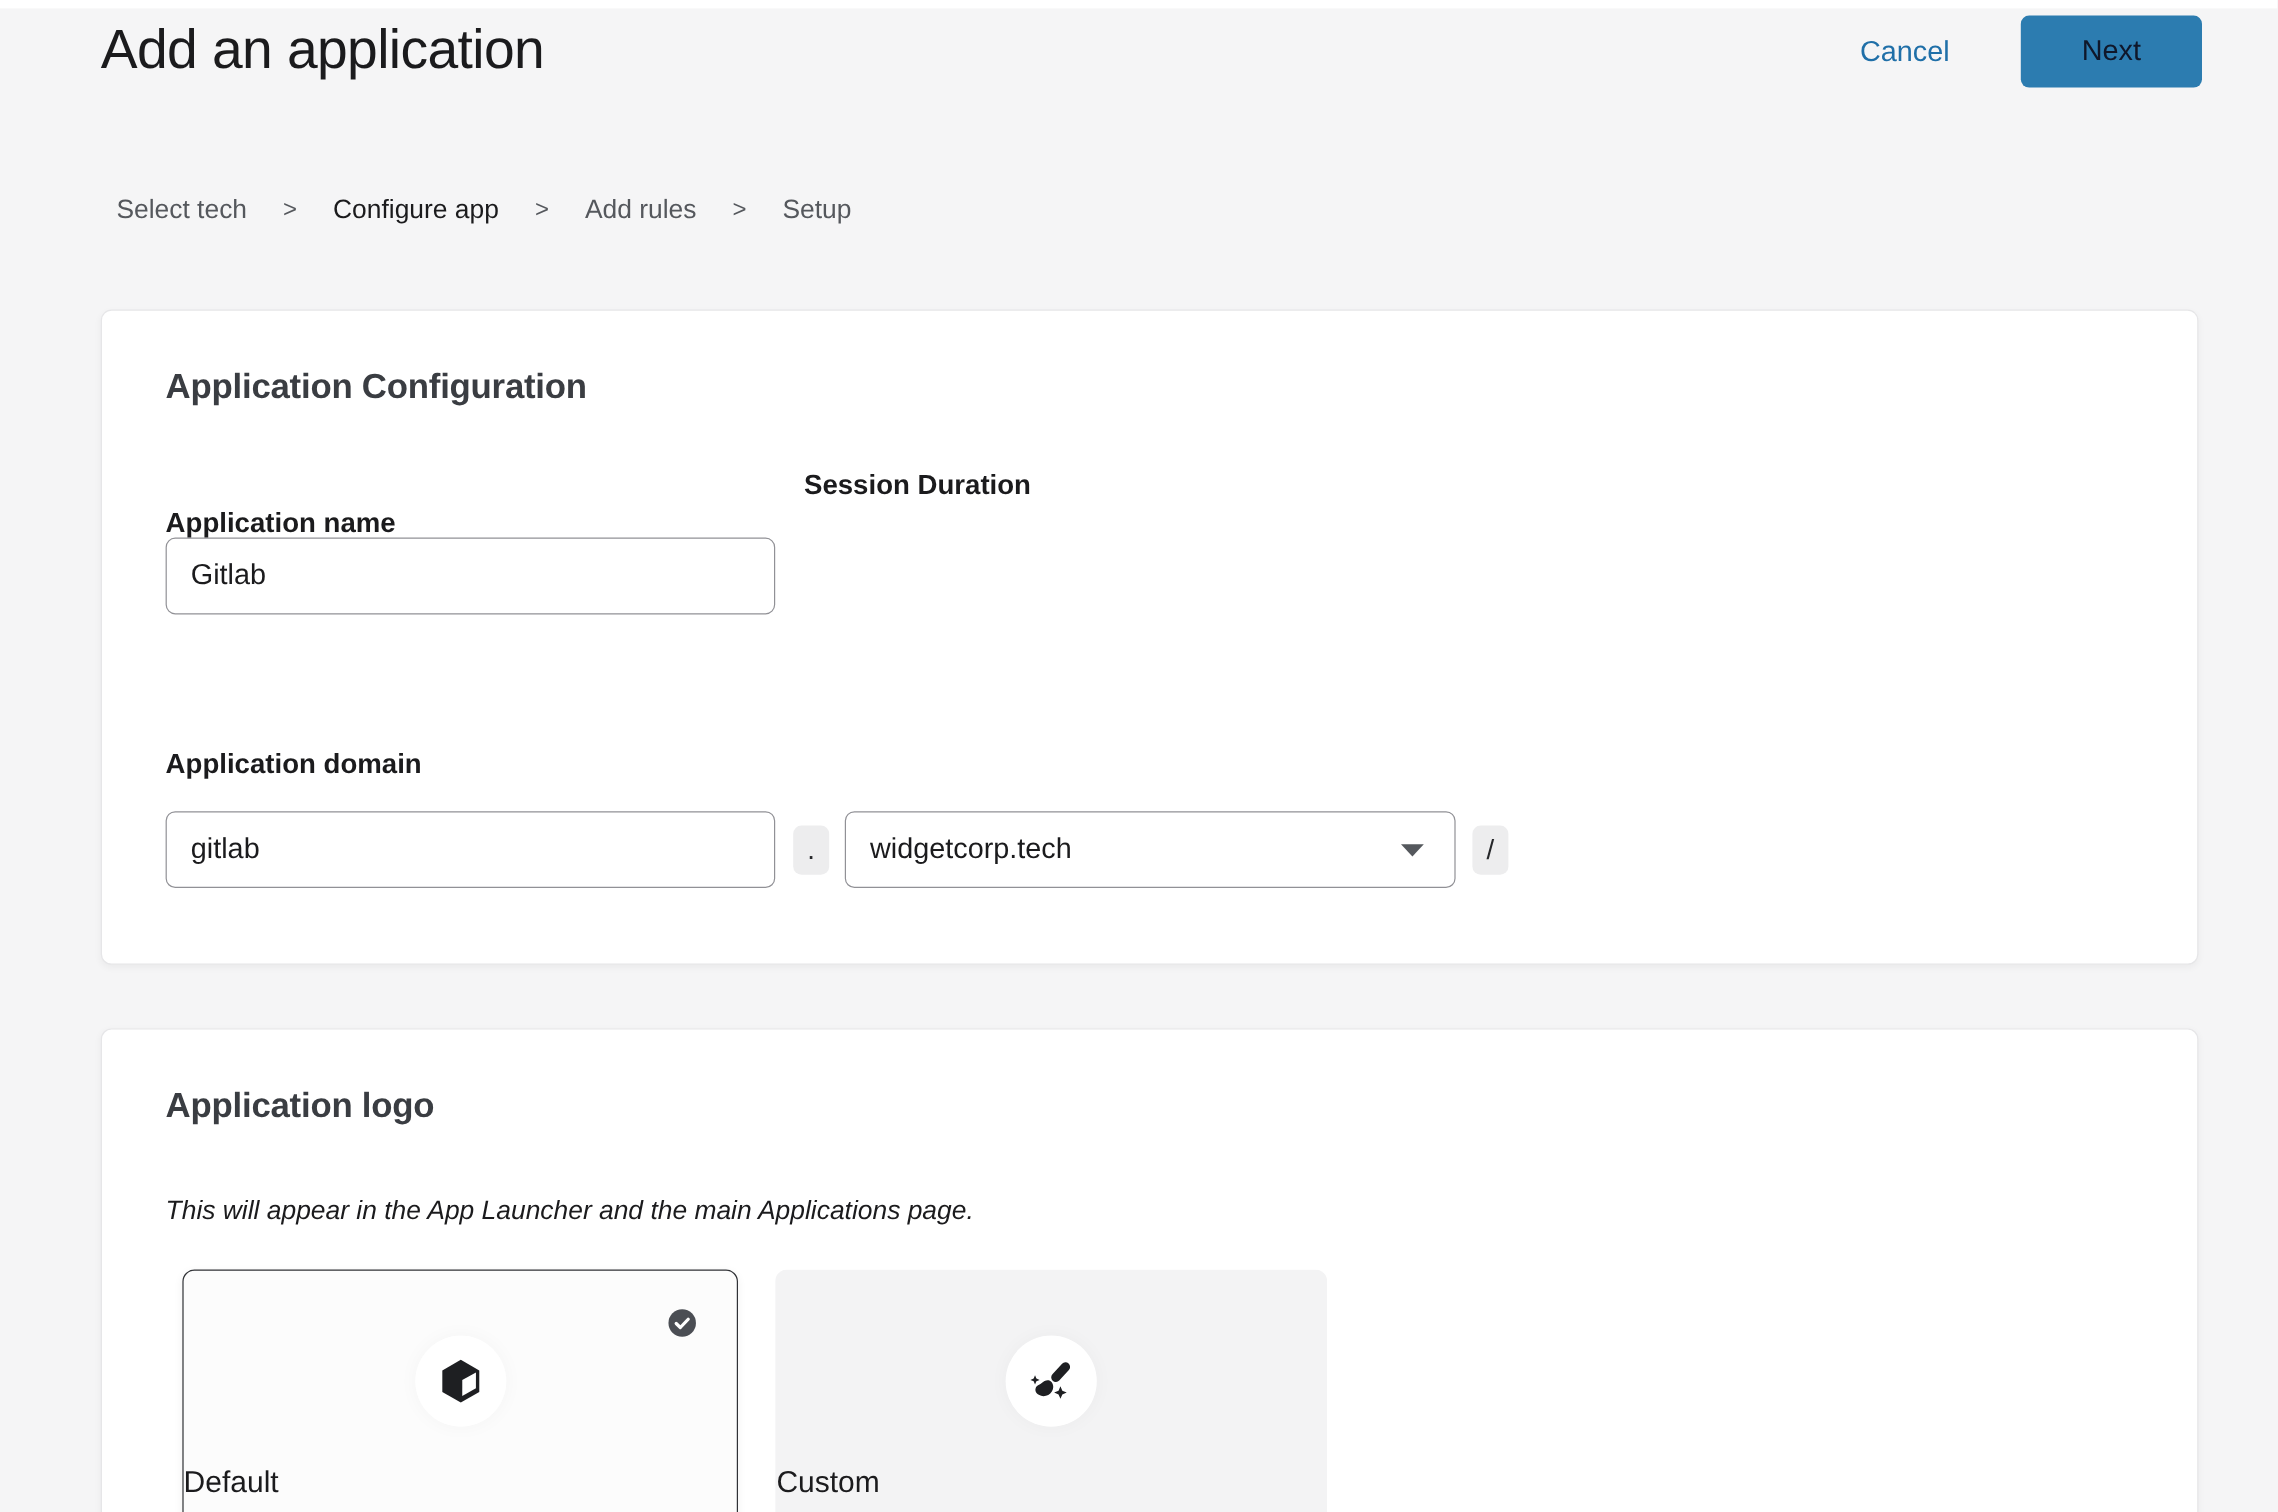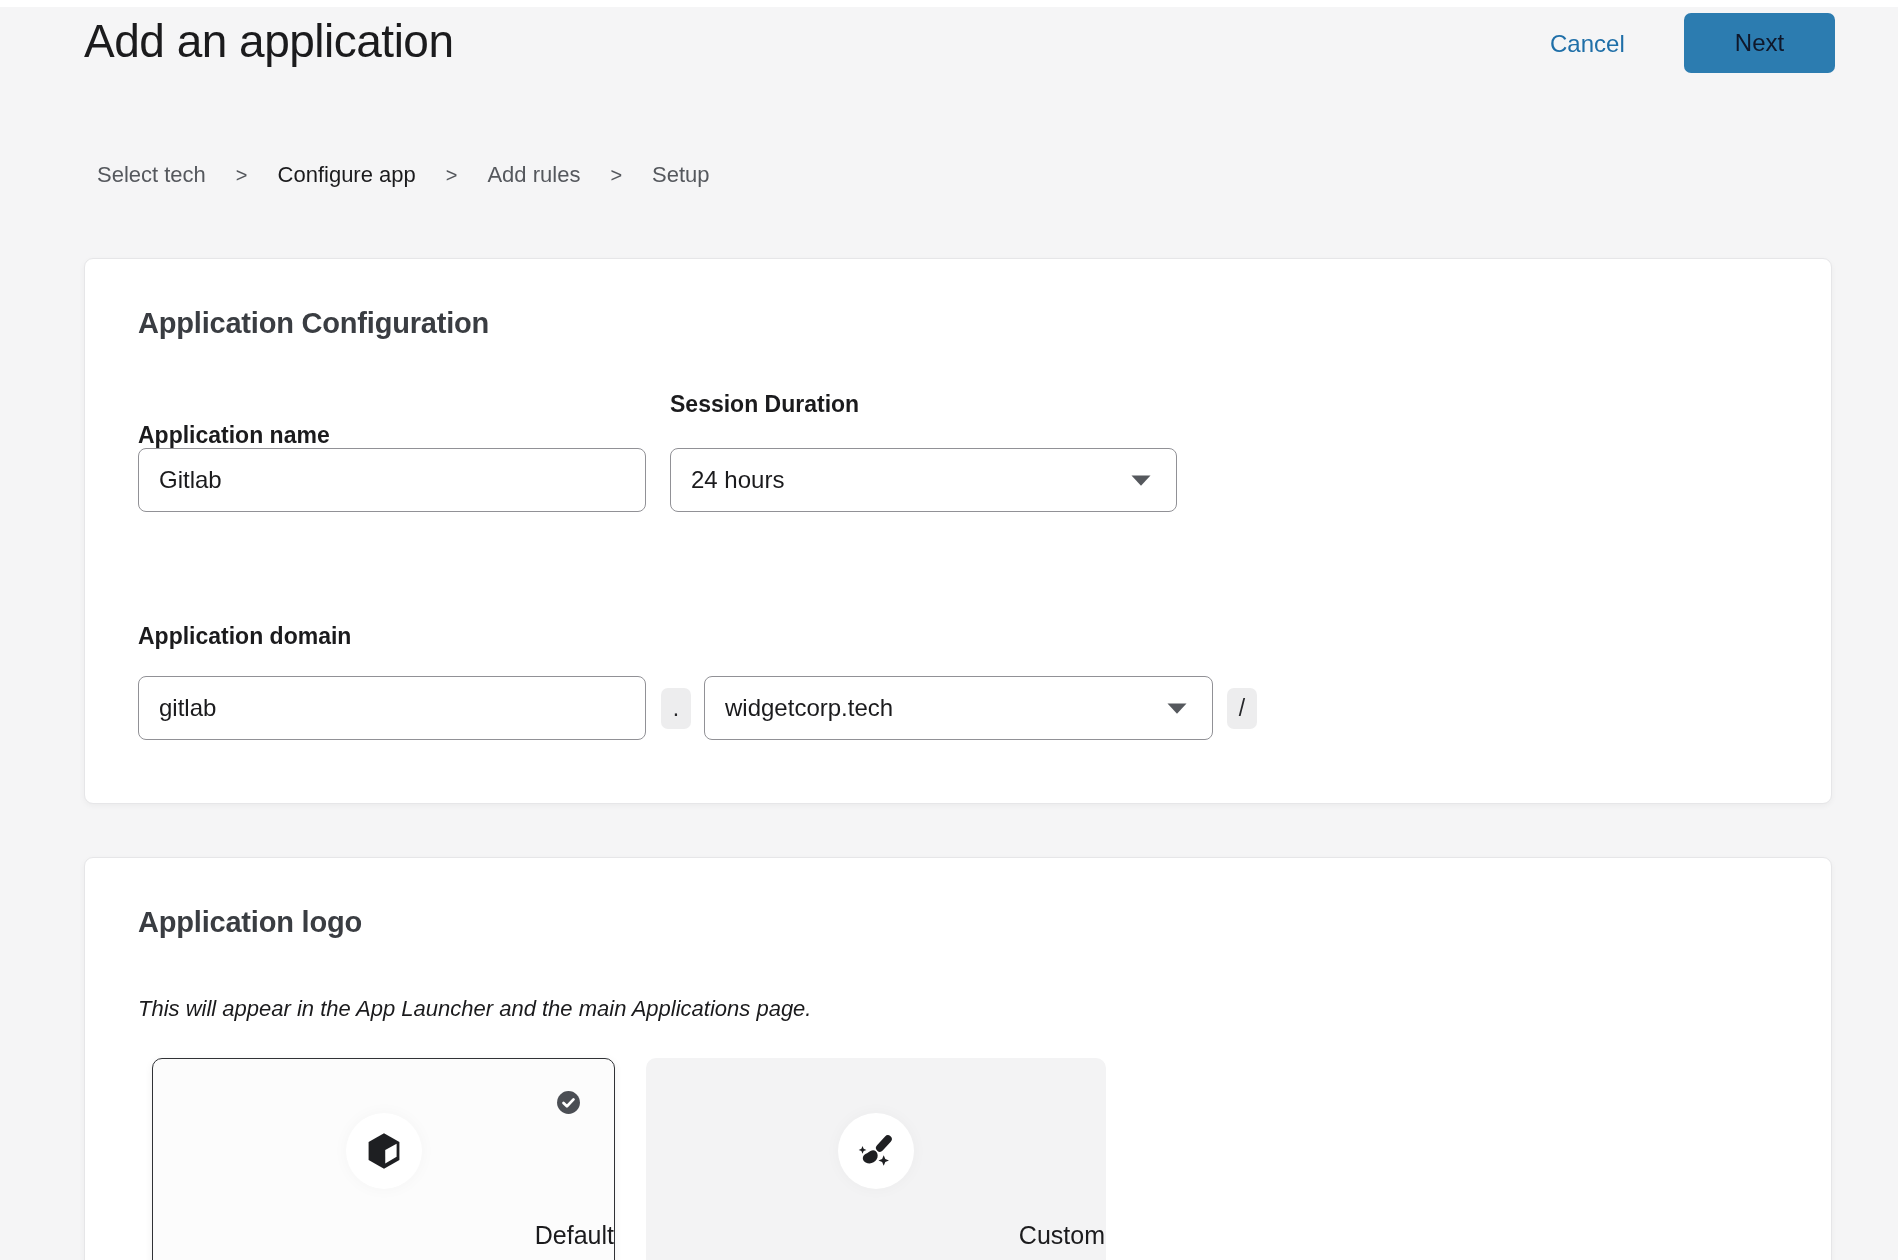--- a/index.html
+++ b/index.html
@@ -113,21 +113,21 @@
   }
   .tile.selected .check-badge{display:block;}
   .tile .icon-circle{
     position:absolute;left:50%;top:54px;transform:translateX(-50%);
     width:76px;height:76px;border-radius:50%;background:#fff;
     display:flex;align-items:center;justify-content:center;
     box-shadow:0 0 16px rgba(0,0,0,0.035);
   }
   .tile .tile-label{
     position:absolute;left:0;top:162px;width:100%;
-    text-align:right;font-size:25px;color:var(--ink);
+    text-align:left;font-size:25px;color:var(--ink);
   }
 </style>
 </head>
 <body>
 
 <div class="top-strip"></div>
 
 <h1 class="page-title">Add an application</h1>
 
 <button class="cancel-link">Cancel</button>
@@ -143,26 +143,20 @@
   <span class="crumb">Setup</span>
 </nav>
 
 <section class="card card-config">
   <h2>Application Configuration</h2>
 
   <label class="field-label lbl-name">Application name</label>
   <input class="text-input in-name" type="text" value="Gitlab" style="">
 
   <label class="field-label lbl-session">Session Duration</label>
-  <div class="select sel-session">
-    <span>24 hours</span>
-    <svg class="caret" width="22" height="13" viewBox="0 0 22 13">
-      <path d="M1.5 1.5 L20.5 1.5 L11 11.8 Z" fill="#55585d"></path>
-    </svg>
-  </div>
 
   <label class="field-label lbl-domain">Application domain</label>
   <input class="text-input in-subdomain" type="text" value="gitlab" style="">
   <div class="sep-box sep-dot">.</div>
   <div class="select sel-domain">
     <span>widgetcorp.tech</span>
     <svg class="caret" width="22" height="13" viewBox="0 0 22 13">
       <path d="M1.5 1.5 L20.5 1.5 L11 11.8 Z" fill="#55585d"></path>
     </svg>
   </div>

